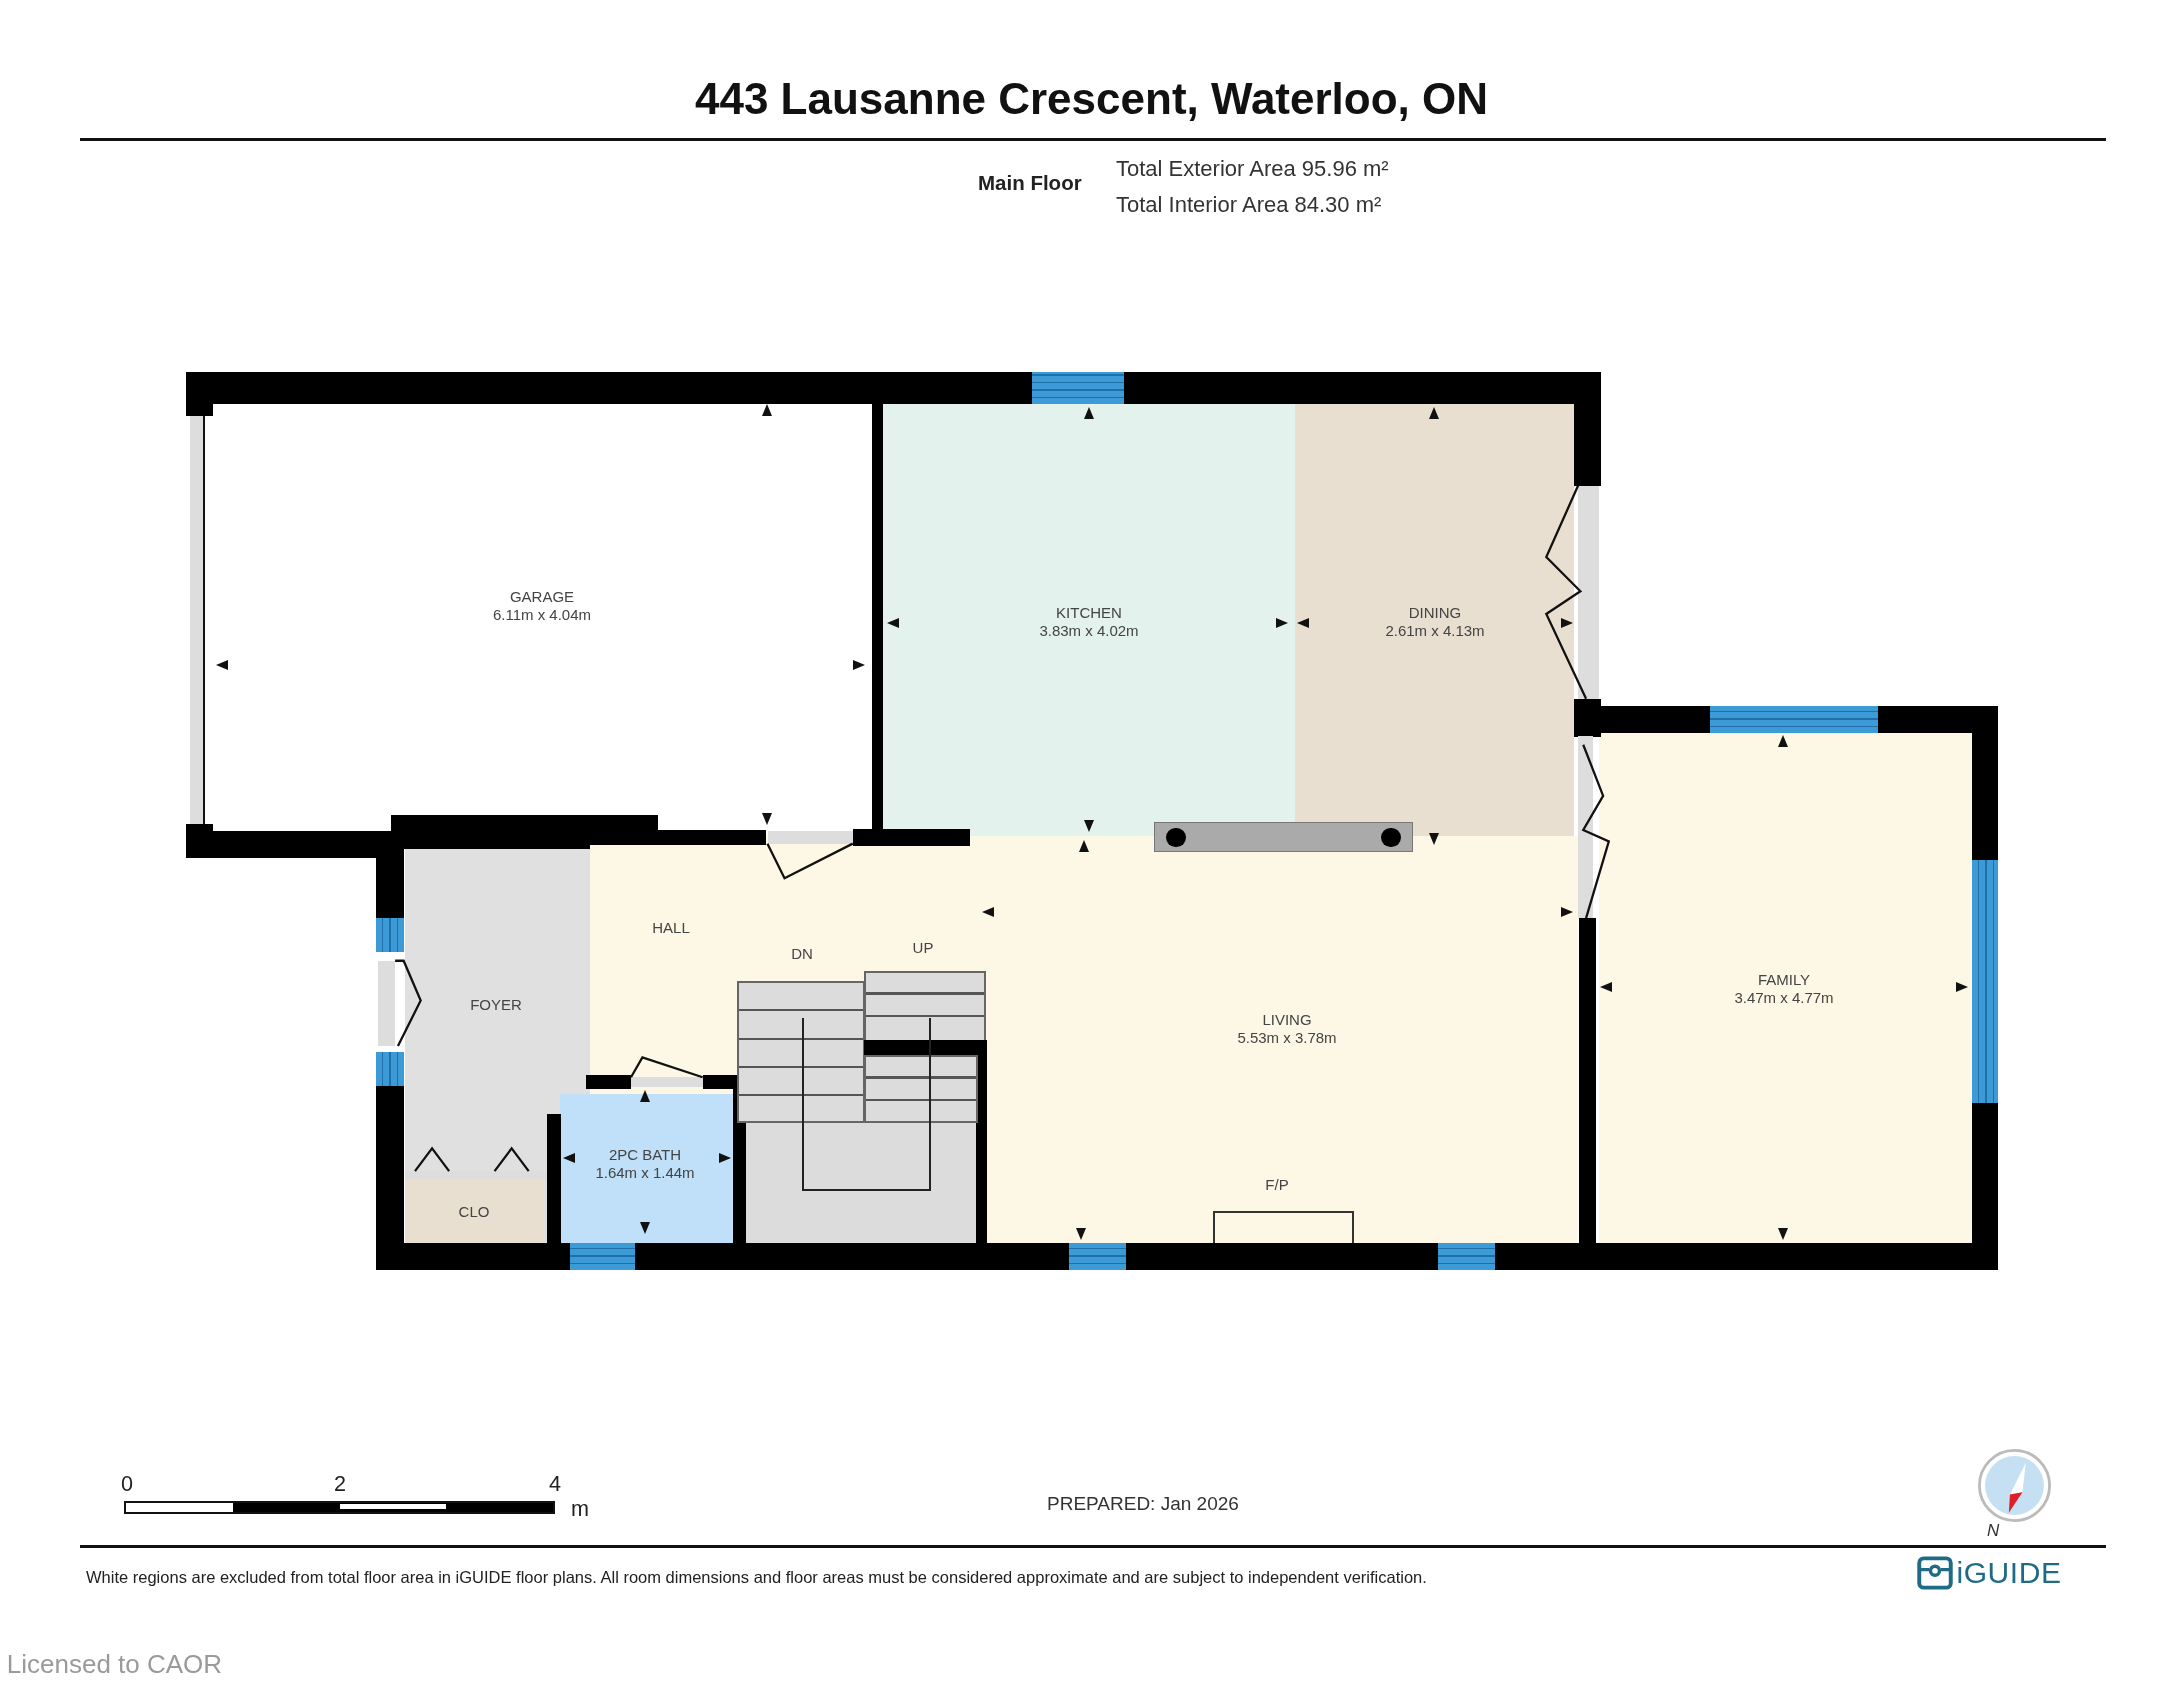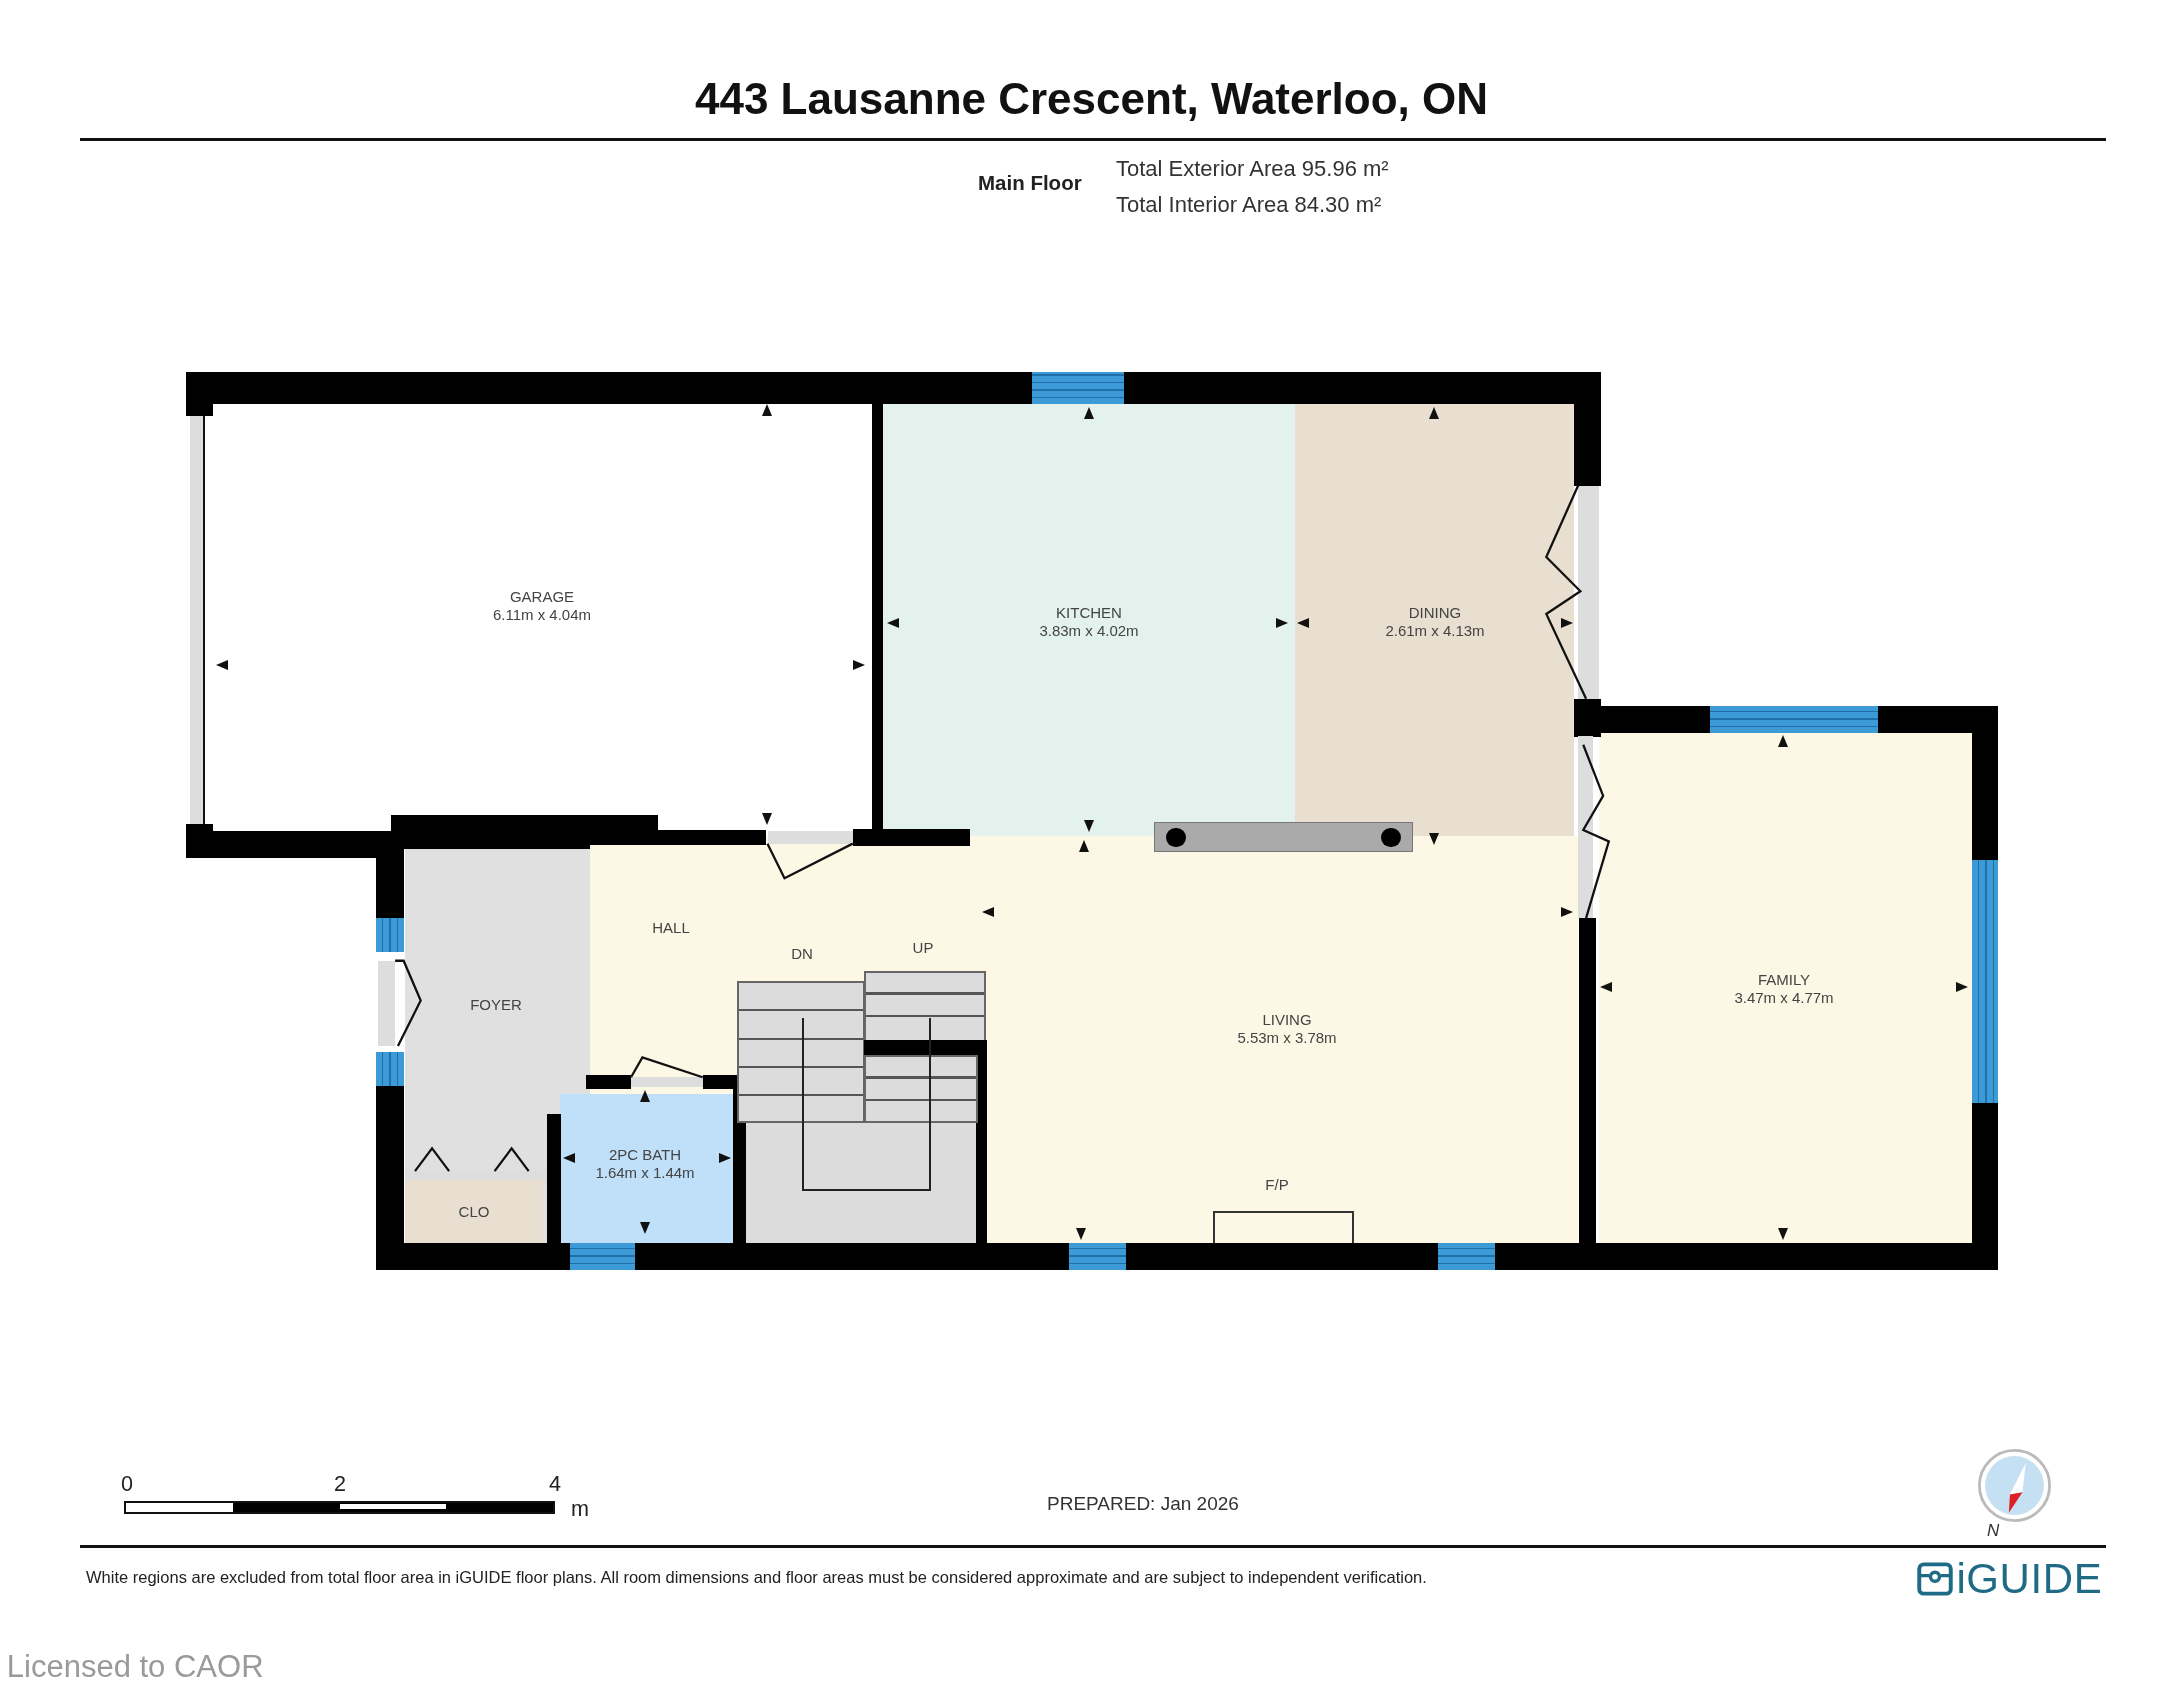--- a/index.html
+++ b/index.html
@@ -15,22 +15,22 @@
   .win{position:absolute;background:repeating-linear-gradient(0deg,#3c9bd6 0 5.7px,#1f6fa8 5.7px 7.4px);}
   .winv{position:absolute;background:repeating-linear-gradient(90deg,#3c9bd6 0 5.7px,#1f6fa8 5.7px 7.4px);}
   .arrow{position:absolute;width:0;height:0;}
   .up{border-left:5.1px solid transparent;border-right:5.1px solid transparent;border-bottom:12.5px solid #111;}
   .down{border-left:5.1px solid transparent;border-right:5.1px solid transparent;border-top:12.5px solid #111;}
   .left{border-top:5.1px solid transparent;border-bottom:5.1px solid transparent;border-right:12.5px solid #111;}
   .right{border-top:5.1px solid transparent;border-bottom:5.1px solid transparent;border-left:12.5px solid #111;}
   .stair{position:absolute;background:#dcdcdc;border:2.3px solid #666;box-sizing:border-box;}
   .tread{position:absolute;left:0;right:0;height:2.3px;background:#555;}
   .foot{font-size:17px;color:#222;}
-  .lic{font-size:31px;color:#9a9a9a;}
-  .logo{font-size:42px;color:#1f6b86;font-weight:normal;letter-spacing:0.6px;}
+  .lic{font-size:26px;color:#9a9a9a;}
+  .logo{font-size:30px;color:#1f6b86;font-weight:normal;letter-spacing:0.6px;}
   .scale-num{font-size:21.6px;color:#222;}
 </style>
 </head>
 <body>
 
 <div class="abs title">443 Lausanne Crescent, Waterloo, ON</div>
 <div class="abs rule" style="left:80px;top:138px;width:2026px;height:3.4px;"></div>
 <div class="abs meta-label" style="left:978px;top:171px;">Main Floor</div>
 <div class="abs meta-val" style="left:1116px;top:156px;">Total Exterior Area 95.96 m²</div>
 <div class="abs meta-val" style="left:1116px;top:192px;">Total Interior Area 84.30 m²</div>

